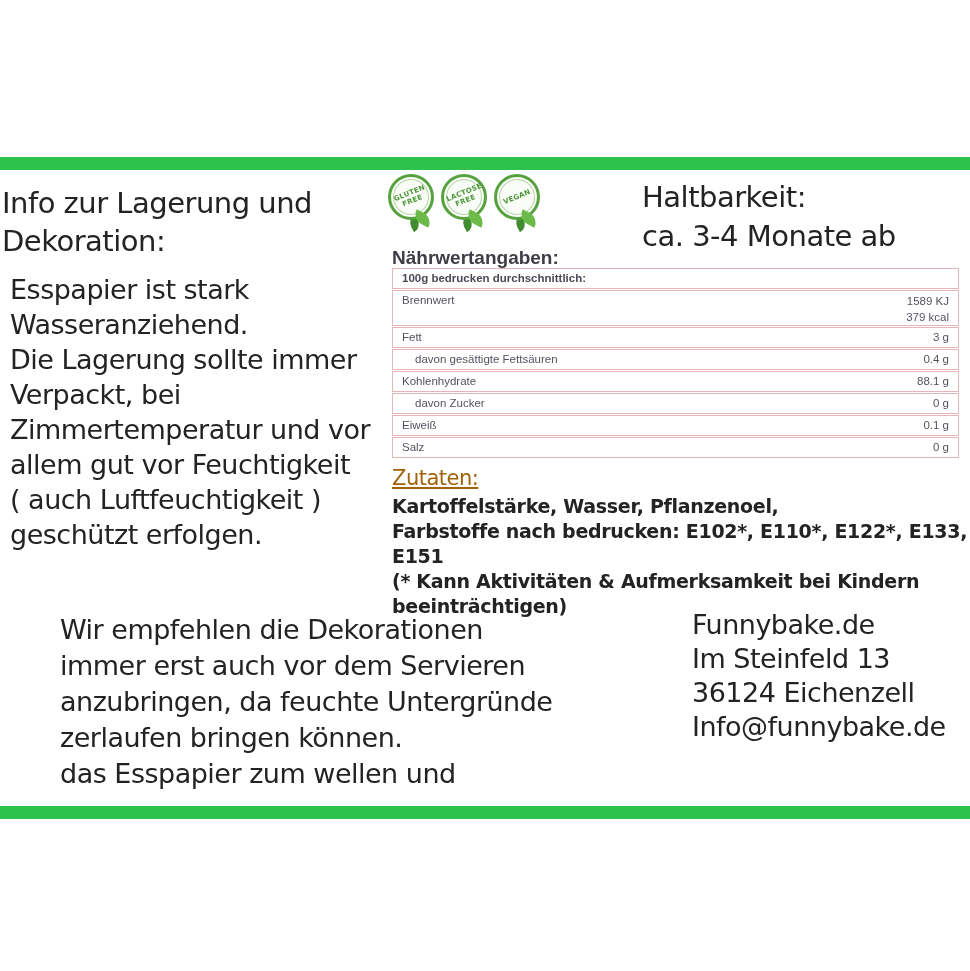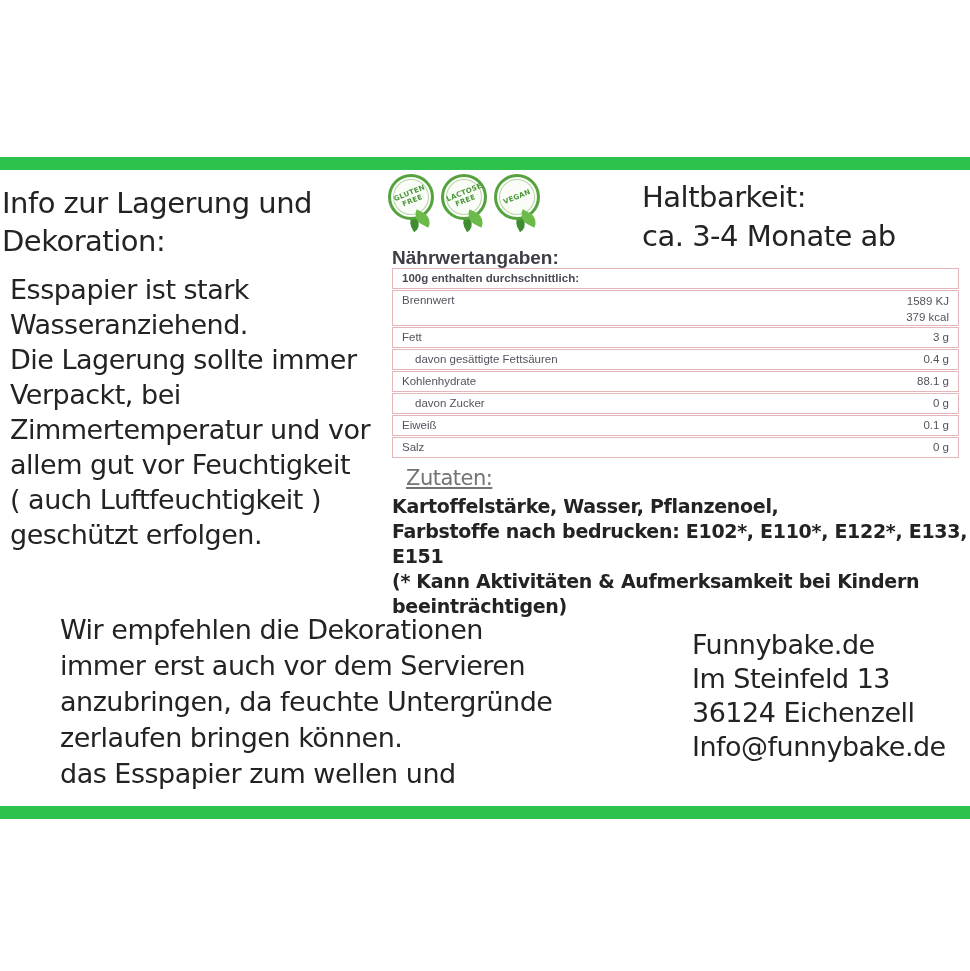--- a/index.html
+++ b/index.html
@@ -50,27 +50,27 @@
     border:1px solid #e4b6ba;margin-top:1px;padding:0 9px;
     font-size:11.5px;line-height:19px;color:#53535e;background:#ffffff;
   }
   .nt-row.header{margin-top:0;font-weight:bold;color:#4a4a55;}
   .nt-row.tall{height:34px;}
   .nt-val2{text-align:right;line-height:16px;padding-top:2px;}
   .nt-row.indent .nt-label{padding-left:13px;}
 
   
   .zt-title{left:392px;top:466px;font-size:21px;letter-spacing:-0.5px;
-    text-decoration:underline;color:#737373;margin-left:14px;}
+    text-decoration:underline;color:#a16207;}
   .zt-body{left:392px;top:494px;font-size:19px;line-height:25px;
     letter-spacing:-0.3px;color:#232323;font-weight:bold;}
 
   
   .note{left:60px;top:612px;font-size:27px;line-height:36px;letter-spacing:-0.5px;}
-  .contact{left:692px;top:628px;font-size:27px;line-height:34px;letter-spacing:-0.5px;}
+  .contact{left:692px;top:608px;font-size:27px;line-height:34px;letter-spacing:-0.5px;}
 </style>
 </head>
 <body>
 
 <div class="abs bar top"></div>
 <div class="abs bar bottom"></div>
 
 <div class="abs hand storage-heading">
   <div>Info zur Lagerung und</div>
   <div>Dekoration:</div>
@@ -111,21 +111,21 @@
 </div>
 
 <div class="abs hand shelf">
   <div>Haltbarkeit:</div>
   <div>ca. 3-4 Monate ab</div>
 </div>
 
 <div class="abs nt-title">Nährwertangaben:</div>
 <div class="abs nt-table">
   <div class="nt-row header">
-    <span class="nt-label">100g enthalten durchschnittlich:</span>
+    <span class="nt-label">100g bedrucken durchschnittlich:</span>
   </div>
   <div class="nt-row tall">
     <span class="nt-label">Brennwert</span>
     <span class="nt-val2">
       <span style="display:block">1589 KJ</span>
       <span style="display:block">379 kcal</span>
     </span>
   </div>
   <div class="nt-row">
     <span class="nt-label">Fett</span>

